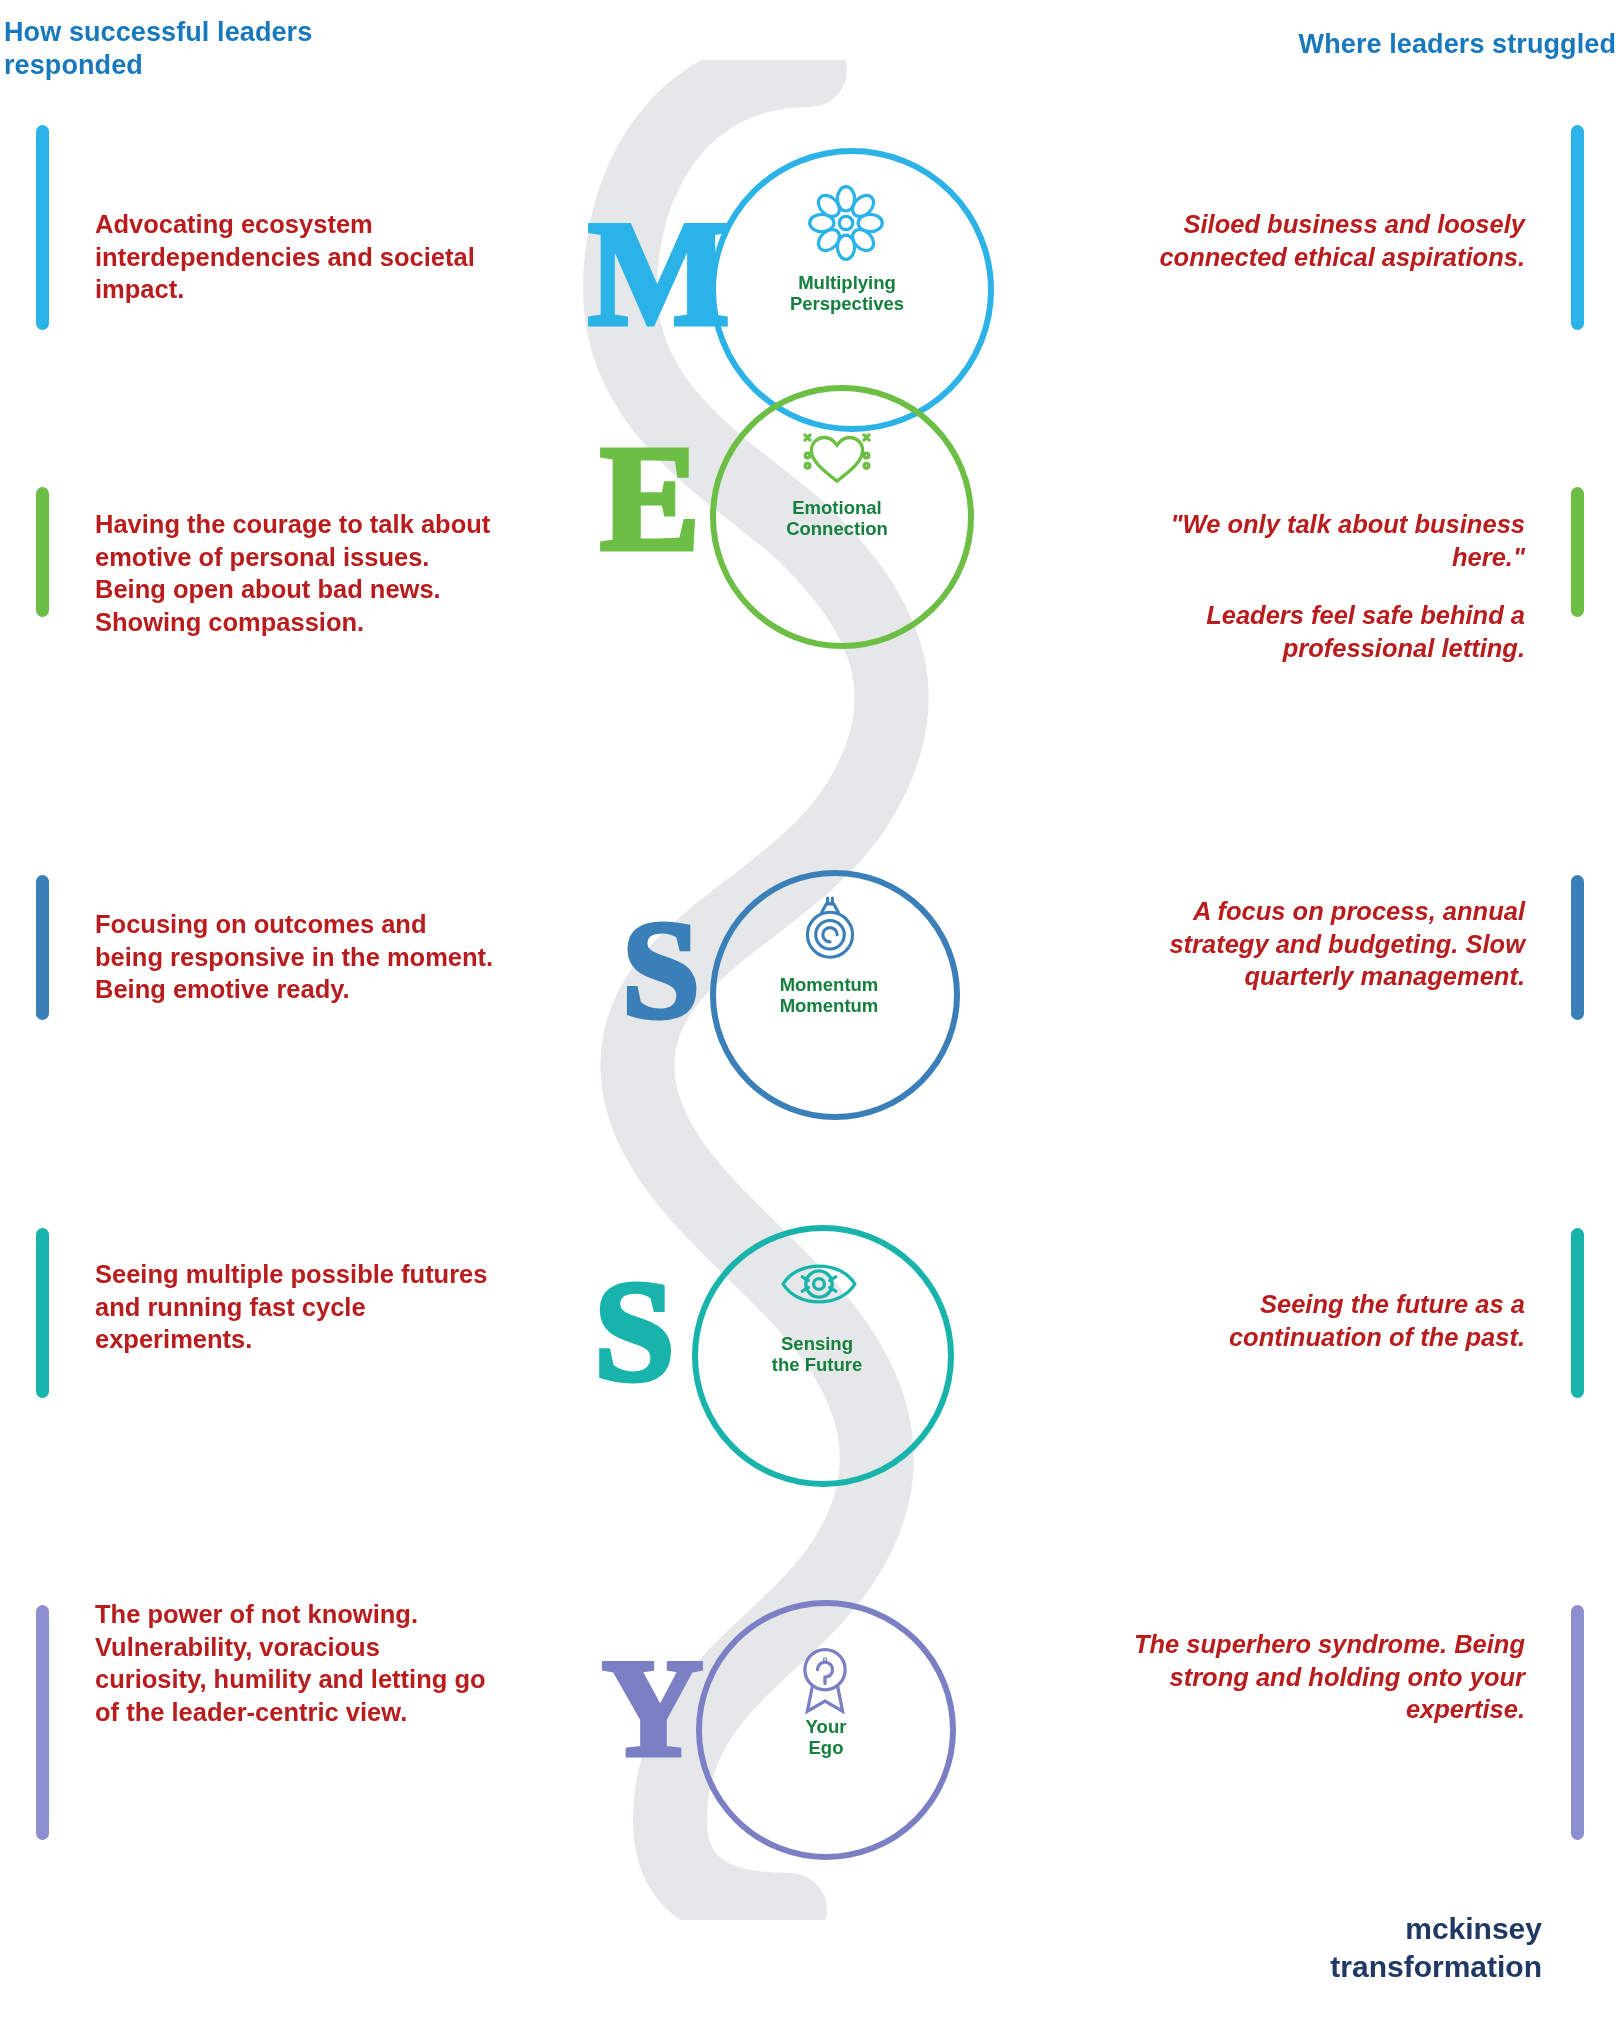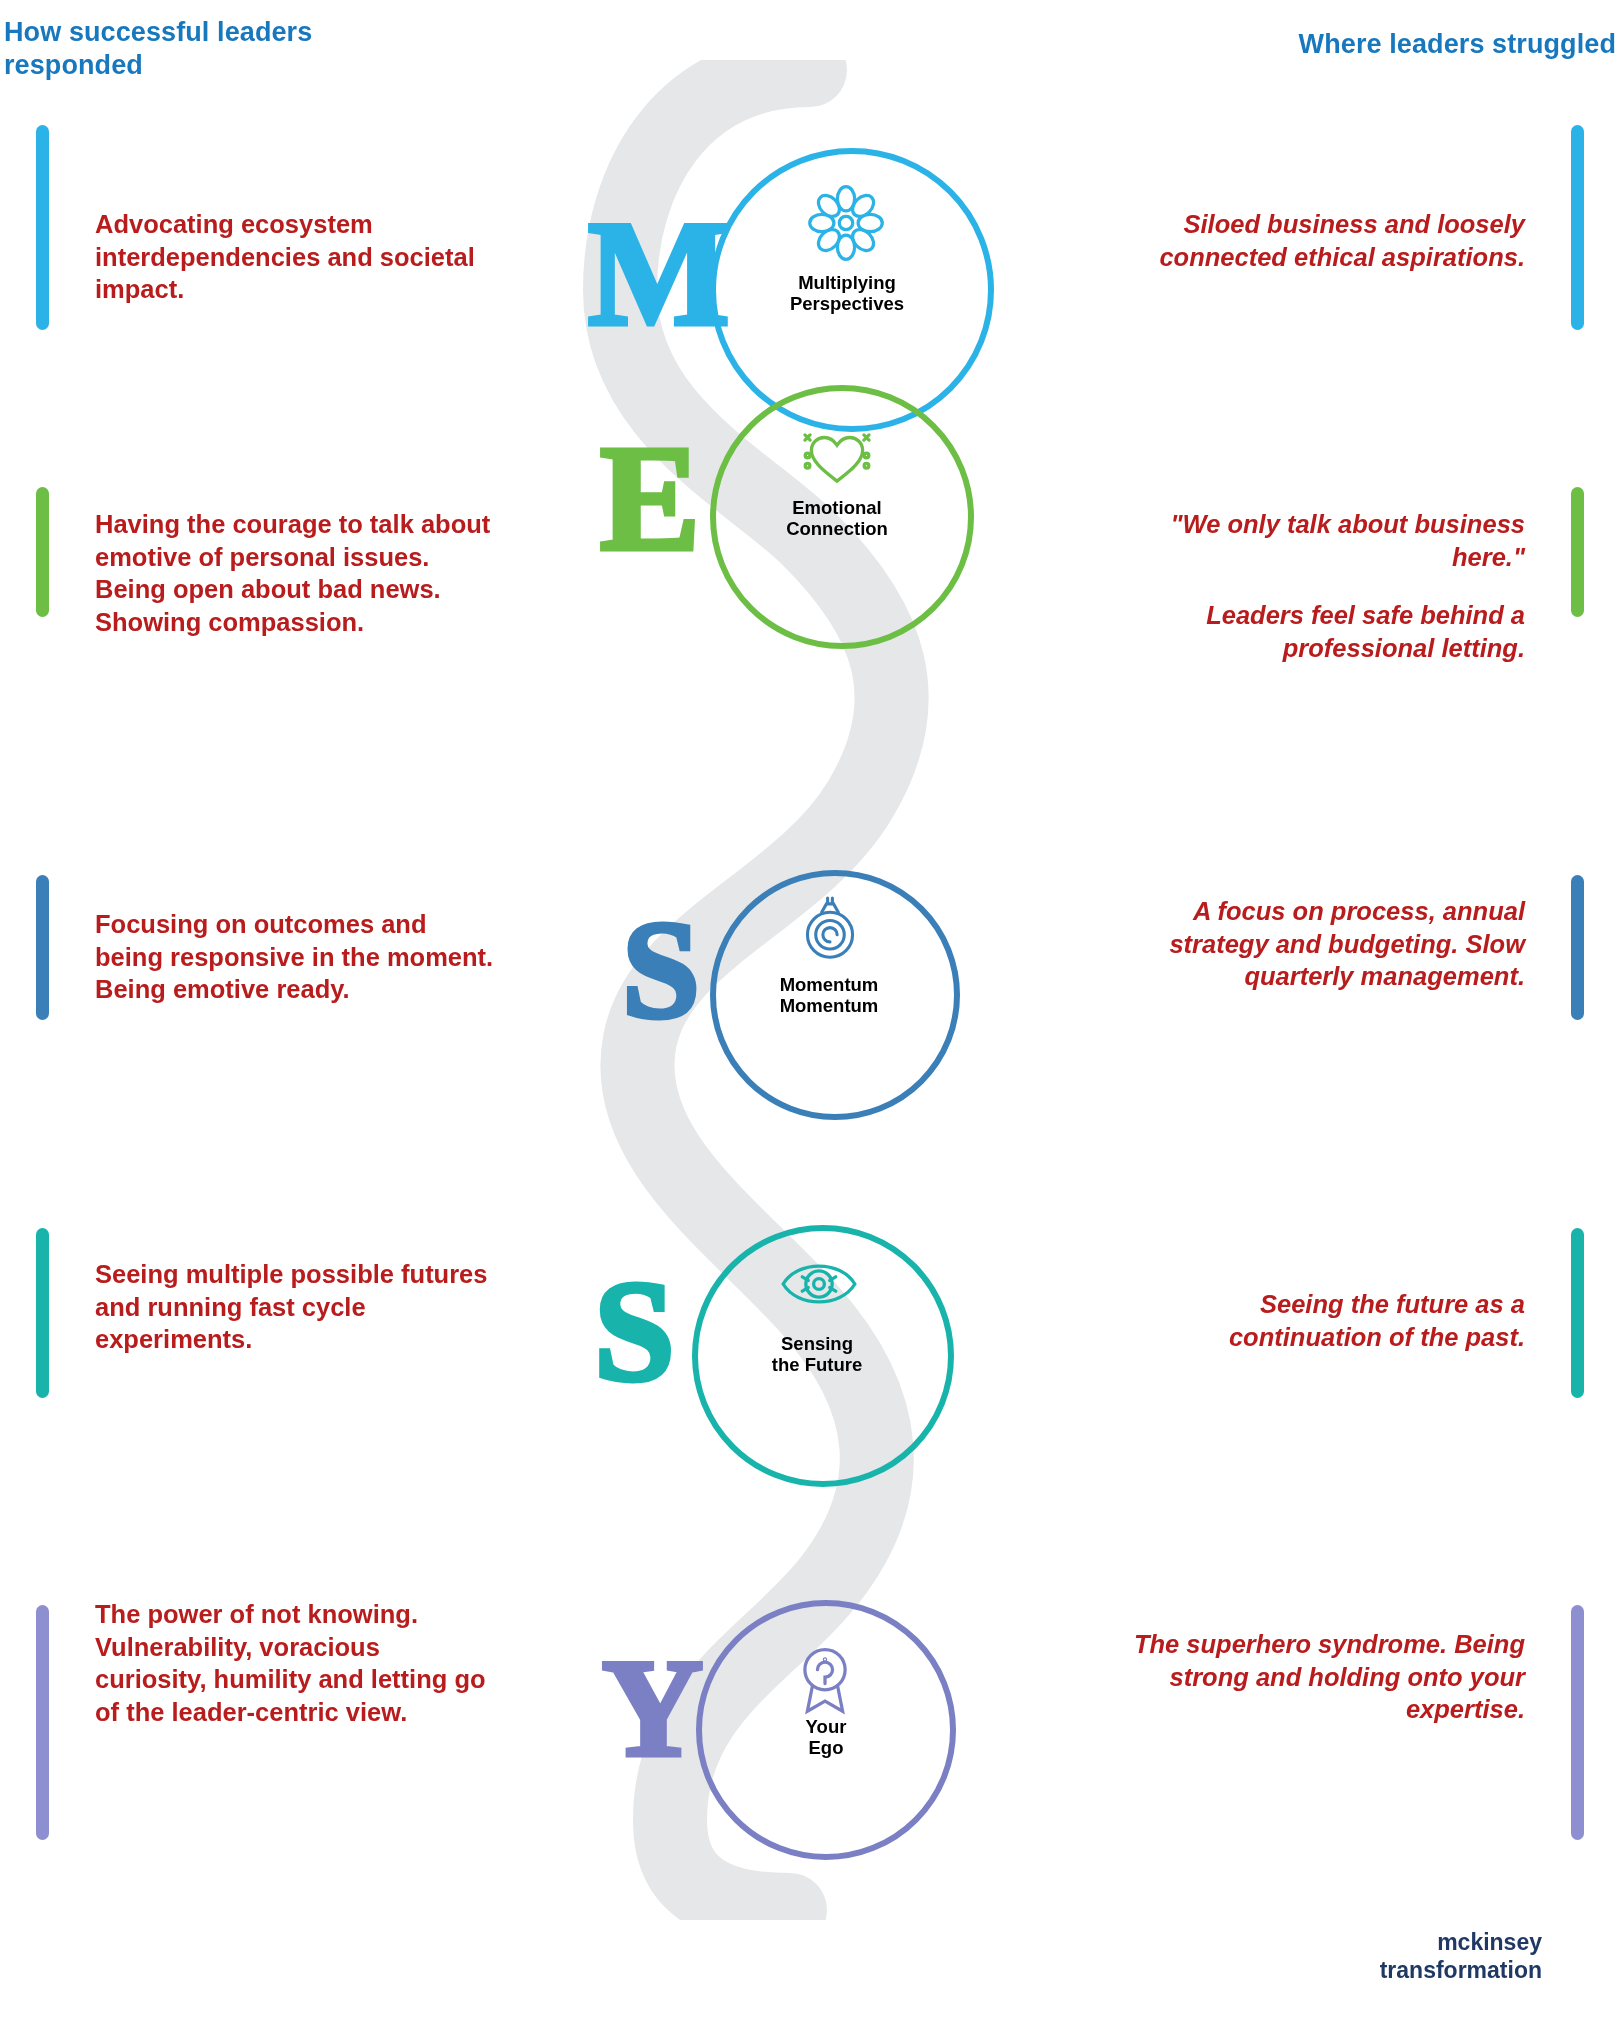--- a/index.html
+++ b/index.html
@@ -30,26 +30,26 @@
   .txt p{margin:0 0 26px 0;}
   .txt p:last-child{margin-bottom:0;}
 
   
   .node{position:absolute;}
   .node .ring{position:absolute;border-radius:50%;background:transparent;}
   .node .letter{position:absolute;font-size:150px;font-weight:bold;line-height:1;
       -webkit-text-stroke:5px currentColor;color:transparent;
       font-family:"Liberation Serif","DejaVu Serif",serif;}
   .node .lbl{position:absolute;text-align:center;font-size:18.5px;font-weight:bold;
-      line-height:1.15;color:#000000;width:190px;}
+      line-height:1.15;color:#15803d;width:190px;}
   .node .ico{position:absolute;}
 
   
   .footer{position:absolute;right:78px;bottom:40px;text-align:right;
-      font-size:23px;font-weight:bold;line-height:1.25;color:#203864;}
+      font-size:30px;font-weight:bold;line-height:1.25;color:#203864;}
 </style>
 </head>
 <body>
 
 <div class="canvas">
 
   <div class="hdr hdr-left">How successful leaders responded</div>
   <div class="hdr hdr-right">Where leaders struggled</div>
 
   <div class="ribbon">

